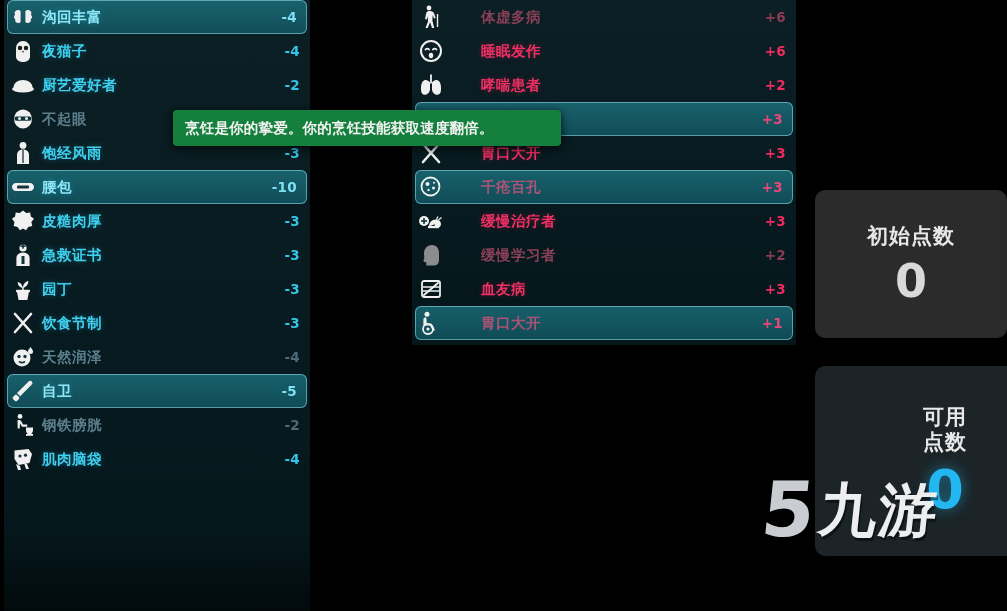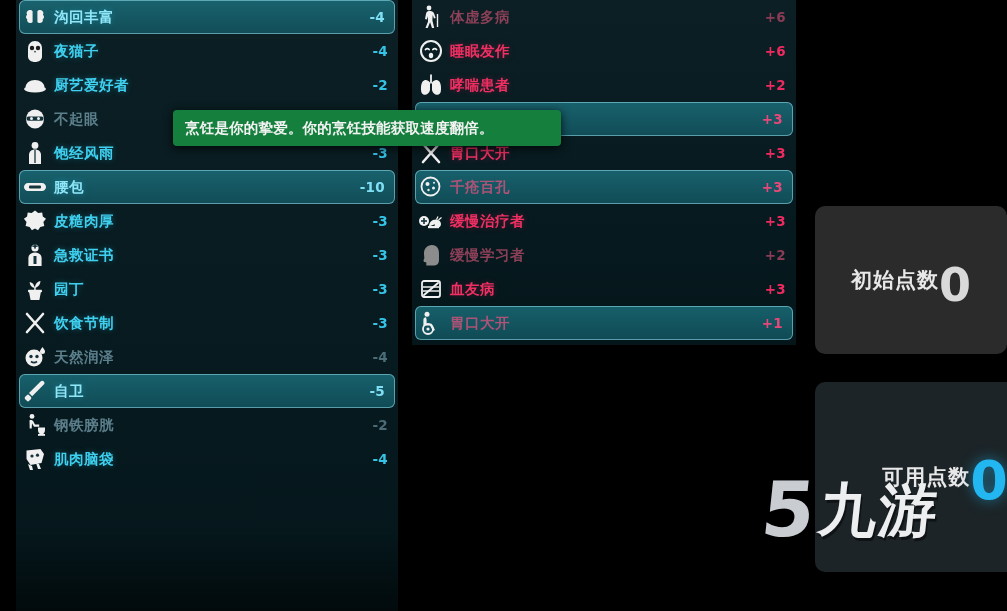--- a/index.html
+++ b/index.html
@@ -15,21 +15,21 @@
     background: #000000;
   }
 
   
   .trait-panel {
     position: absolute;
     top: 0;
     background: linear-gradient(180deg, #0b1f24 0%, #071a1f 60%, #04161a 100%);
     overflow: hidden;
   }
-  #panel-left  { left: 16px;   width: 382px; height: 611px; }
+  #panel-left  { left: 4px;   width: 306px; height: 611px; }
   #panel-mid   { left: 412px; width: 384px; height: 345px; }
 
   .panel-fade-bottom {
     position: absolute; left: 0; right: 0; bottom: 0; height: 80px;
     background: linear-gradient(180deg, rgba(0,0,0,0) 0%, rgba(0,0,0,0.55) 100%);
     pointer-events: none;
   }
 
   
   .row {
@@ -61,21 +61,21 @@
     letter-spacing: 0.3px;
   }
 
   
   #panel-left .row .label { color: #3fd0ef; text-shadow: 0 0 6px rgba(40,190,230,0.35); }
   #panel-left .row .cost  { color: #34c4e6; }
   #panel-left .row.dim .label { color: #5c7f8c; text-shadow: none; }
   #panel-left .row.dim .cost  { color: #4d6c78; }
 
   
-  #panel-mid .row .label { color: #f02f62; text-shadow: 0 0 6px rgba(230,30,90,0.30); }
+  #panel-mid .row .label { color: #f02f62; text-shadow: 0 0 6px rgba(230,30,90,0.30); margin-left: 31px; }
   #panel-mid .row .cost  { color: #ef2a60; }
   #panel-mid .row.dim .label { color: #8b4058; text-shadow: none; }
   #panel-mid .row.dim .cost  { color: #8b3b55; }
 
   
   .row.sel {
     background: linear-gradient(180deg, rgba(33,140,155,0.62) 0%, rgba(22,106,120,0.62) 100%);
     border-radius: 6px;
     box-shadow: inset 0 0 0 1px rgba(150,225,240,0.55);
     margin: 0 3px;
@@ -106,23 +106,23 @@
     font-weight: 700;
     white-space: nowrap;
     letter-spacing: 0.2px;
   }
 
   
   .score-card {
     position: absolute;
     border-radius: 10px;
     display: flex;
+    flex-direction: column;
     align-items: center;
     justify-content: center;
-    margin-top: 16px;
   }
   #card-starting {
     left: 815px; top: 190px; width: 192px; height: 148px;
     background: #2b2b2b;
   }
   #card-available {
     left: 815px; top: 366px; width: 212px; height: 190px;
     background: #1c2427;
     padding-left: 24px;
   }

